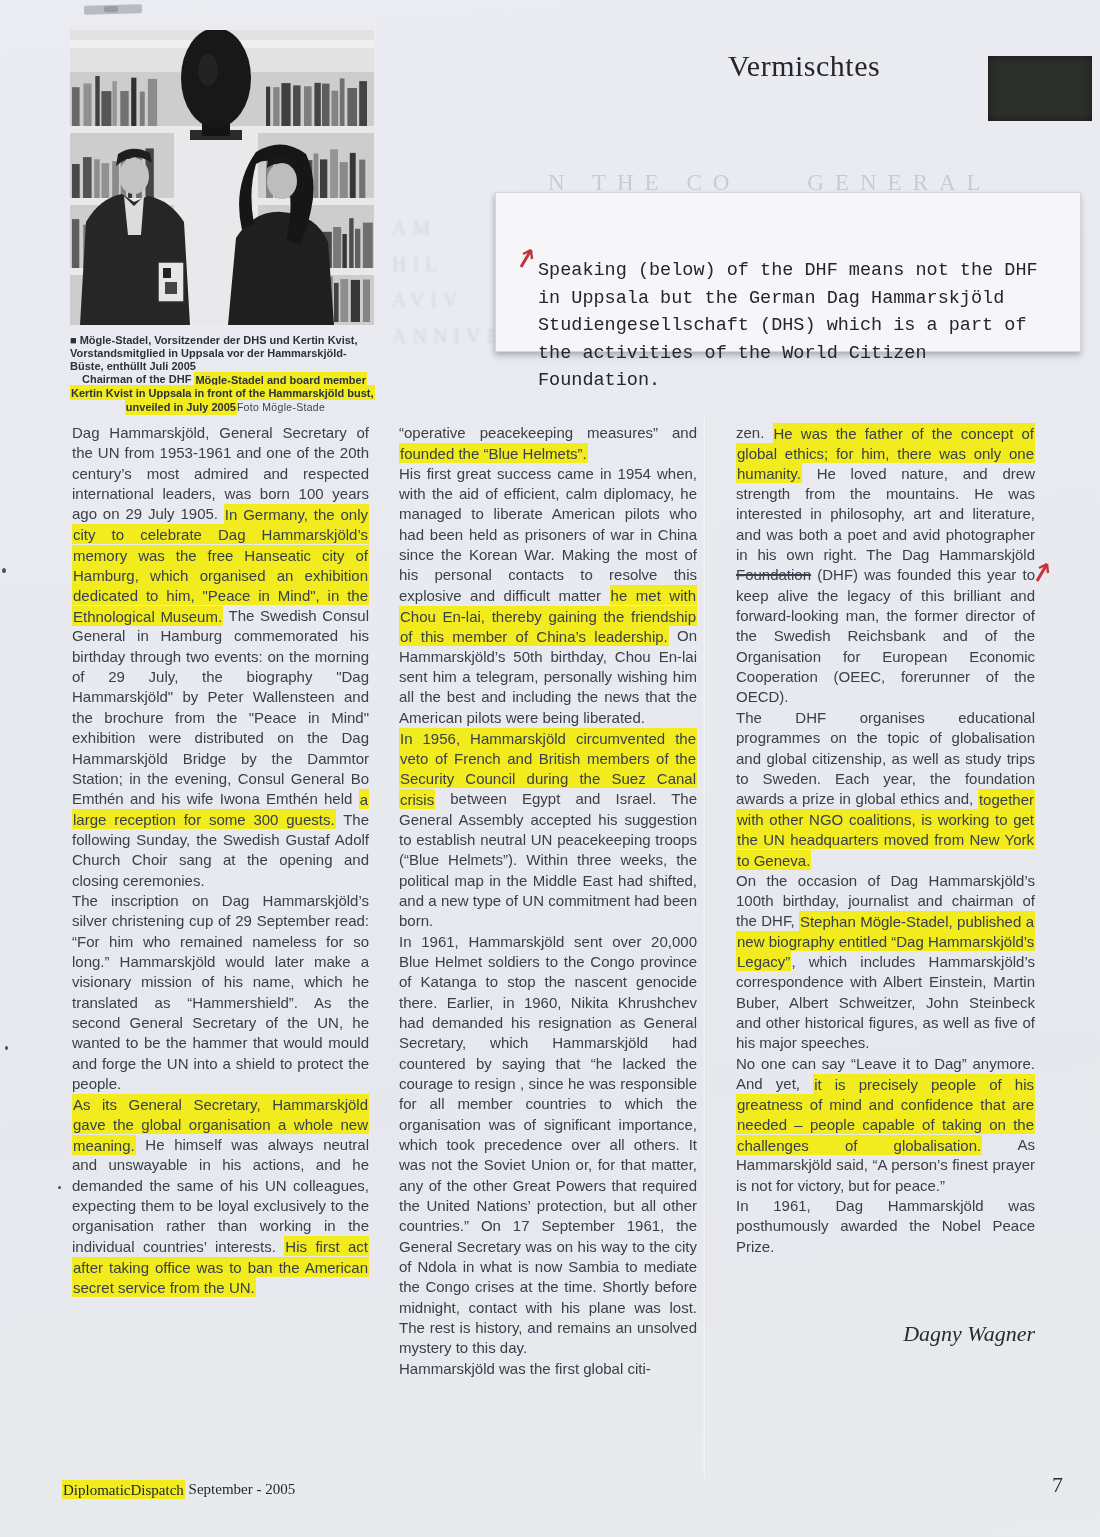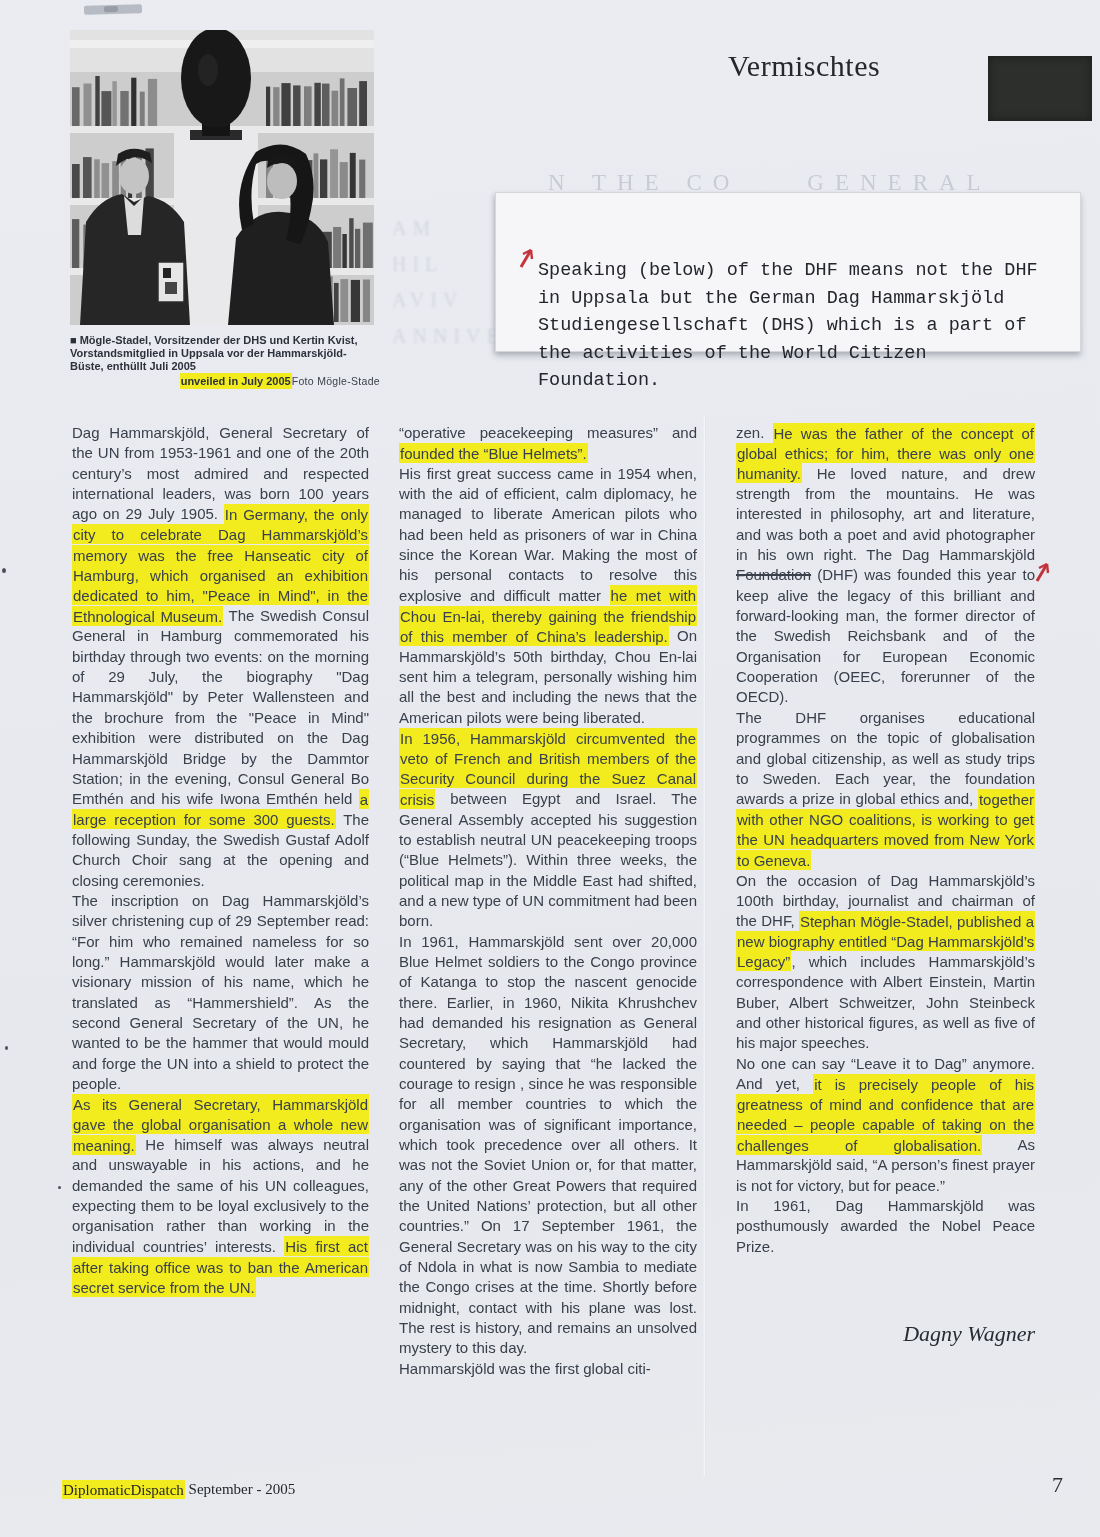--- a/index.html
+++ b/index.html
@@ -7,21 +7,21 @@
     background:linear-gradient(175deg,#ebecf1 0%,#e8eaef 35%,#e6e8ed 70%,#e9eaee 100%);
     font-family:"Liberation Sans",sans-serif;color:#39404c;}
   
   .photo{position:absolute;left:70px;top:30px;width:304px;height:295px;background:#cfcfcf;}
   .photo svg{display:block;}
   
   .caption-block{position:absolute;left:70px;top:334px;width:310px;font-size:11px;line-height:13px;
     font-weight:bold;color:#2c313b;}
   .caption-block p{margin:0;}
   .caption-en{text-indent:12px;}
-  .caption-last{display:flex;justify-content:flex-end;align-items:baseline;}
+  .caption-last{display:flex;justify-content:center;align-items:baseline;}
   .credit{font-weight:normal;font-size:10.5px;color:#3c414b;letter-spacing:.3px;}
   
   .vermischtes{position:absolute;left:728px;top:49px;width:240px;
     font-family:Liberation Serif, serif;font-size:30px;color:#26272c;letter-spacing:.5px;}
   .black-box{position:absolute;left:988px;top:56px;width:104px;height:65px;background:#2d2f2d;
     box-shadow:inset 0 0 10px #191a19;}
   
   .ghost-line{position:absolute;left:548px;top:170px;font-family:"Liberation Serif",serif;
     font-size:23px;letter-spacing:11px;color:#98a1b4;opacity:.42;filter:blur(.7px);white-space:pre;}
   .ghost-frags{position:absolute;left:392px;top:210px;font-family:"Liberation Serif",serif;
@@ -166,20 +166,21 @@
         <path d="M158 295 L166 208 Q184 180 212 182 Q246 184 258 212 L264 295 Z" fill="#1f1f1f"></path>
         <path d="M186 122 q26 -16 50 2 q12 26 5 56 q-5 24 -11 34 l-14 -4 q10 -40 -2 -72 q-16 -12 -28 -4 q-8 28 -2 60 l-12 6 q-10 -44 14 -78 z" fill="#161616"></path>
         <ellipse cx="212" cy="151" rx="15" ry="18" fill="#bdbdbd"></ellipse>
         <path d="M197 138 q15 -10 30 0 l-1 -8 q-14 -9 -28 0 z" fill="#181818"></path>
       </g>
     </svg>
   </div>
 
   <div class="caption-block">
     <p>■ Mögle-Stadel, Vorsitzender der DHS und Kertin Kvist, Vorstandsmitglied in Uppsala vor der Hammarskjöld-Büste, enthüllt Juli 2005</p>
+    <p class="caption-en"><span>Chairman of the DHF </span><span class="hl">Mögle-Stadel and board member Kertin Kvist in Uppsala in front of the Hammarskjöld bust,</span></p>
     <div class="caption-last">
       <span class="hl">unveiled in July 2005</span>
       <span class="credit">Foto  Mögle-Stade</span>
     </div>
   </div>
 
   <div class="vermischtes">Vermischtes</div>
   <div class="black-box"></div>
 
   <div class="note-box">

